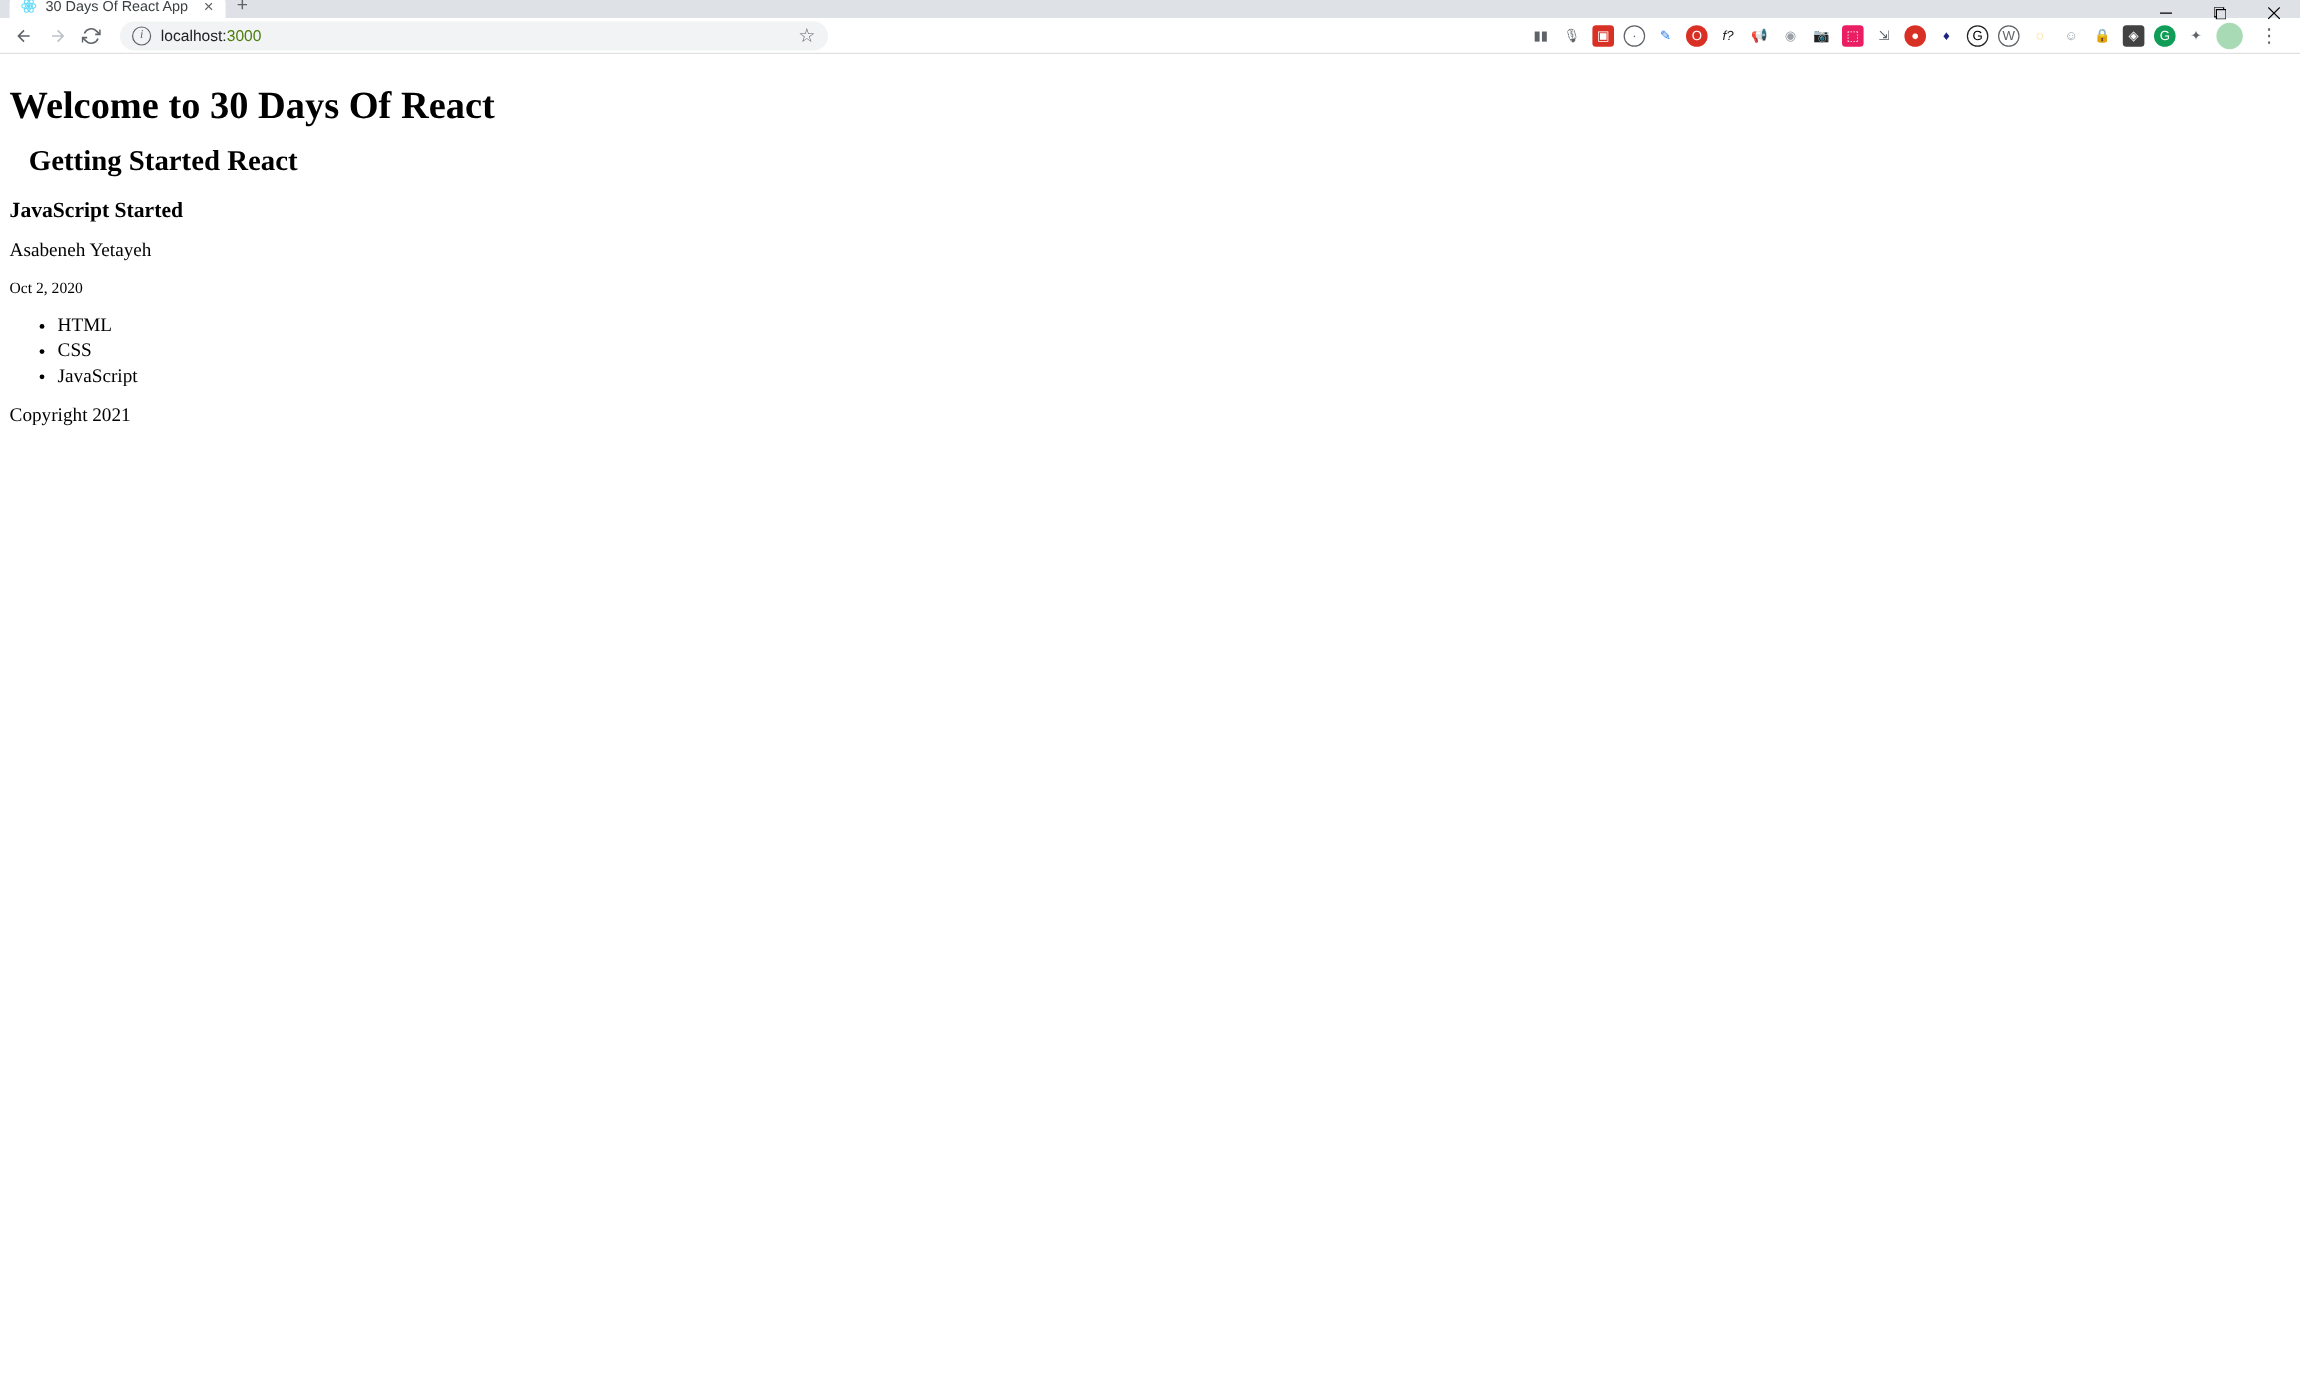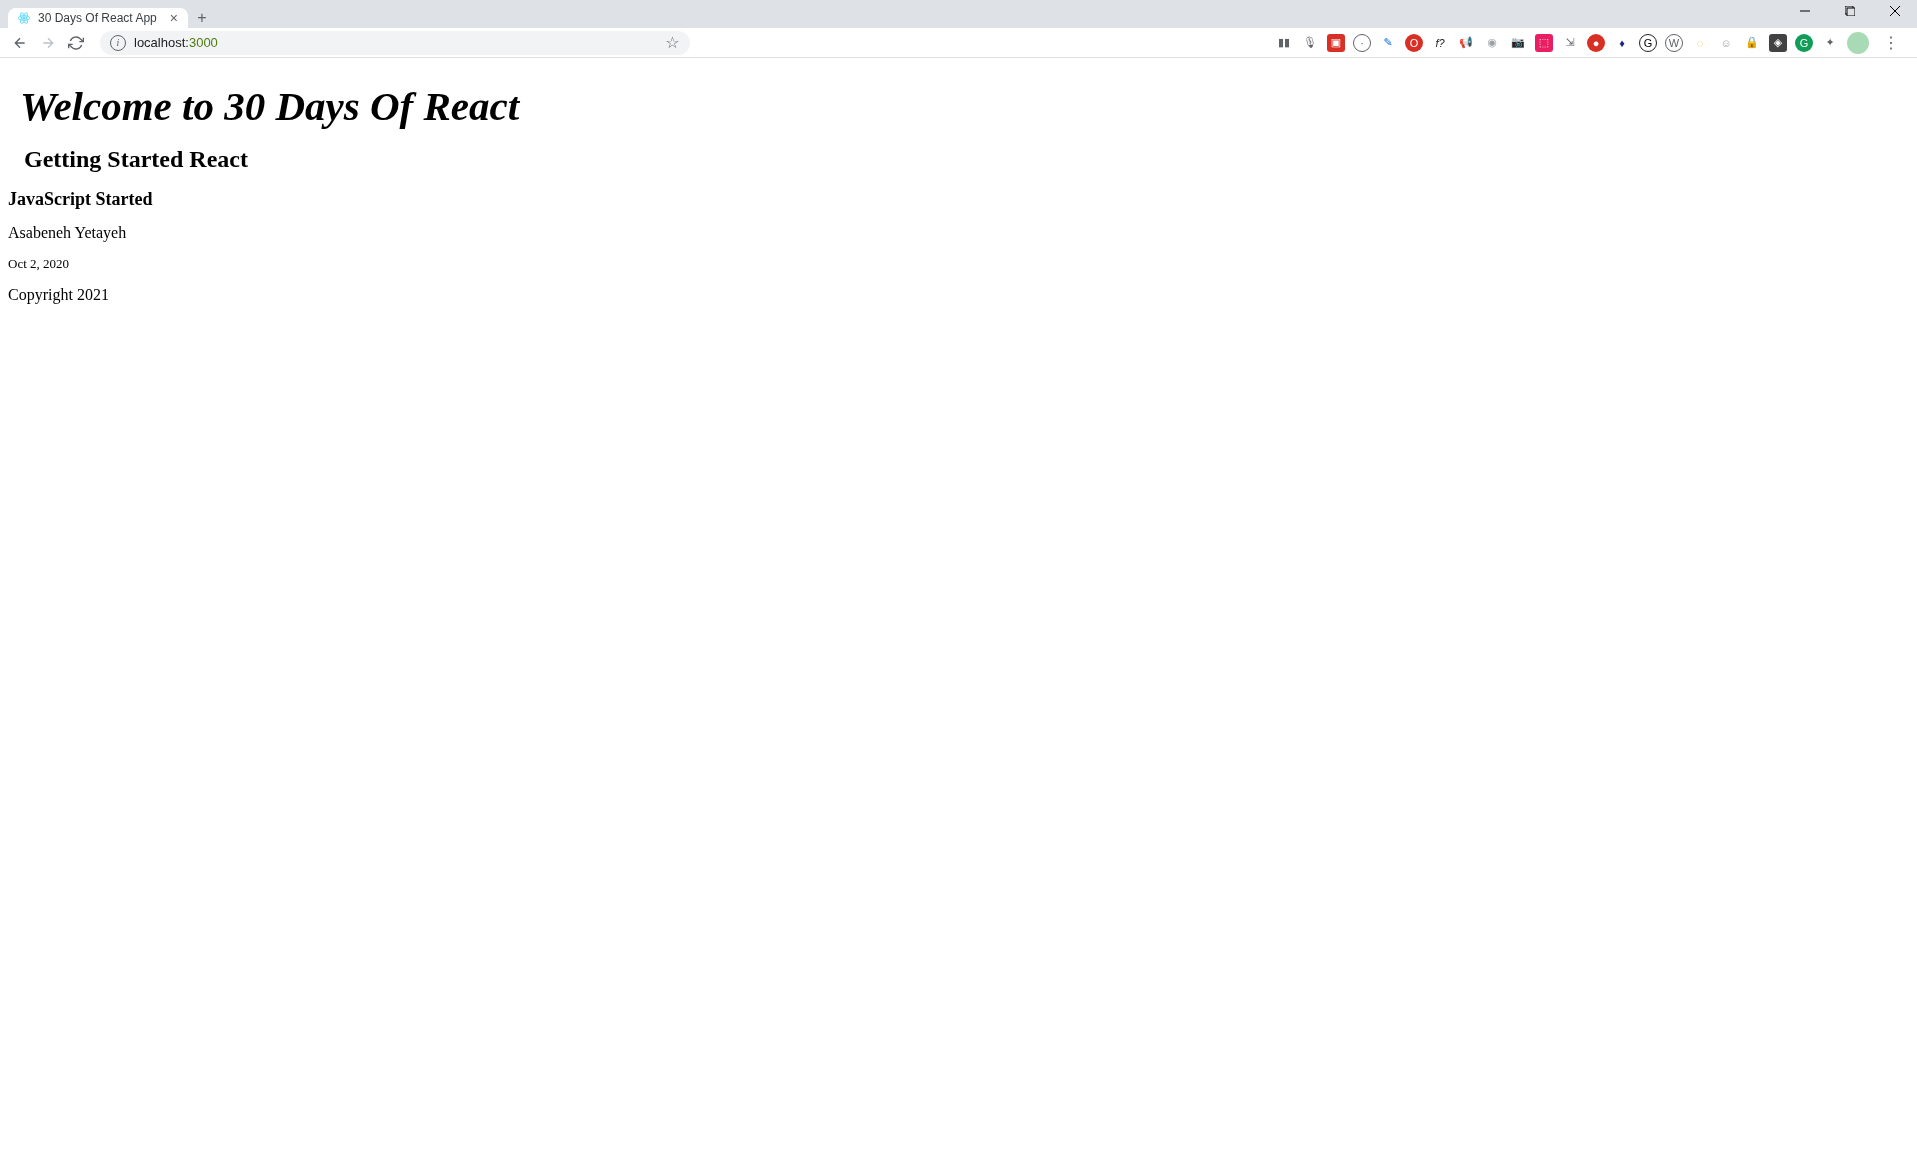--- a/index.html
+++ b/index.html
@@ -12,21 +12,21 @@
       font-family: Arial, sans-serif;
       background: #fff;
       width: 1917px;
       height: 1150px;
       overflow: hidden;
     }
     
     
     .browser-chrome {
       background: #dee1e6;
-      height: 28px;
+      height: 15px;
       display: flex;
       align-items: flex-end;
       padding-left: 8px;
     }
     
     .tab {
       background: #fff;
       height: 20px;
       display: flex;
       align-items: center;
@@ -200,24 +200,23 @@
       padding: 0 6px;
     }
     
     
     .page-content {
       padding: 8px;
       font-family: "Times New Roman", Times, serif;
     }
     
     .page-content h1 {
-      font-size: 41px;
+      font-size: 32px;
       font-weight: bold;
-      margin: 16px 12px;
-      font-style: italic;
+      margin: 16px 0;
     }
     
     .page-content h2 {
       font-size: 24px;
       font-weight: bold;
       margin: 16px 16px;
     }
     
     .page-content h3 {
       font-size: 18px;
@@ -345,14 +344,19 @@
     <div class="menu-dots">⋮</div>
   </div>
 </div>
 
 <div class="page-content">
   <h1>Welcome to 30 Days Of React</h1>
   <h2>Getting Started React</h2>
   <h3>JavaScript Started</h3>
   <p>Asabeneh Yetayeh</p>
   <small>Oct 2, 2020</small>
+  <ul>
+    <li>HTML</li>
+    <li>CSS</li>
+    <li>JavaScript</li>
+  </ul>
   <p class="footer-text">Copyright 2021</p>
 </div>
 
 </body></html>

